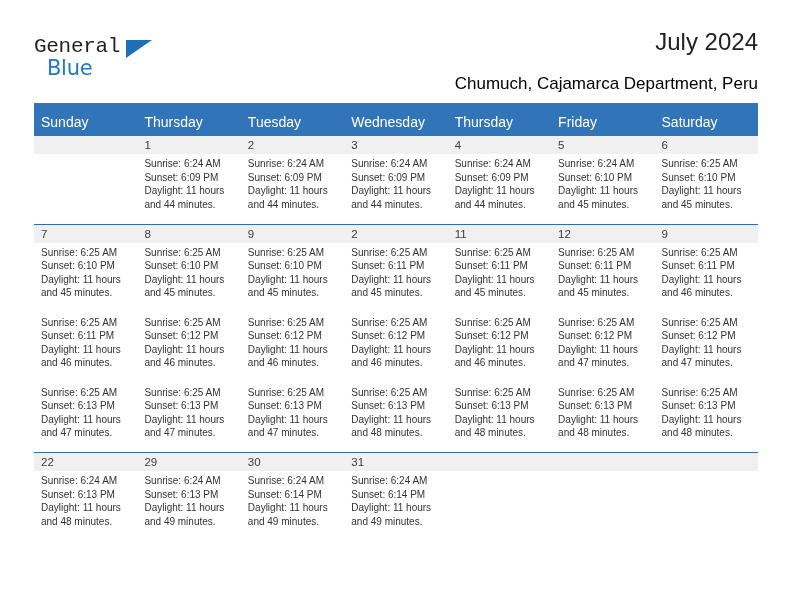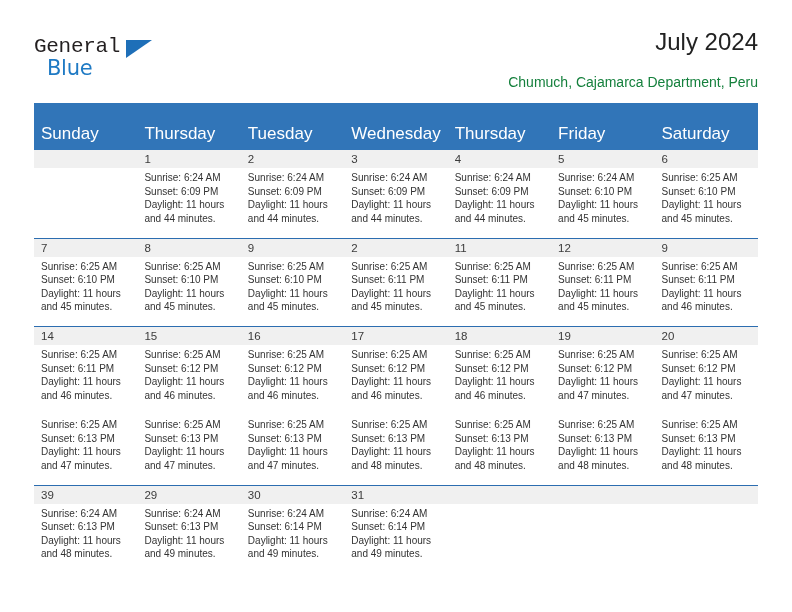--- a/index.html
+++ b/index.html
@@ -74,22 +74,22 @@
     color: #222222;
     text-align: right;
     white-space: nowrap;
     font-weight: normal;
   }
 
   .subtitle {
     position: absolute;
     right: 0;
     top: 46px;
-    font-size: 14px;
-    color: #15803d;
+    font-size: 17px;
+    color: #000000;
     text-align: left;
     white-space: nowrap;
   }
 
   
   .calendar {
     position: absolute;
     left: 34px;
     top: 103px;
     width: 724px;
@@ -97,24 +97,24 @@
 
   .cal-table {
     width: 724px;
     border-collapse: collapse;
     table-layout: fixed;
   }
 
   .cal-table th {
     background: #3175b8;
     color: #ffffff;
-    font-size: 17px;
+    font-size: 14px;
     font-weight: normal;
     text-align: left;
-    padding: 21px 0 6px 7px;
+    padding: 11px 0 6px 7px;
     height: 22px;
   }
 
   
   tr.num-row td {
     background: #f0f0f0;
     border-top: 1.6px solid #2c6db0;
     font-size: 11.5px;
     color: #3b3b3b;
     padding: 3px 0 3px 7px;
@@ -267,119 +267,110 @@
               <span class="ln">Daylight: 11 hours</span>
               <span class="ln">and 45 minutes.</span>
             </td>
             <td>
               <span class="ln">Sunrise: 6:25 AM</span>
               <span class="ln">Sunset: 6:11 PM</span>
               <span class="ln">Daylight: 11 hours</span>
               <span class="ln">and 46 minutes.</span>
             </td>
           </tr>
+          <tr class="info-row">
+            <td>
+              <span class="ln">Sunrise: 6:25 AM</span>
+              <span class="ln">Sunset: 6:11 PM</span>
+              <span class="ln">Daylight: 11 hours</span>
+              <span class="ln">and 46 minutes.</span>
+            </td>
+            <td>
+              <span class="ln">Sunrise: 6:25 AM</span>
+              <span class="ln">Sunset: 6:12 PM</span>
+              <span class="ln">Daylight: 11 hours</span>
+              <span class="ln">and 46 minutes.</span>
+            </td>
+            <td>
+              <span class="ln">Sunrise: 6:25 AM</span>
+              <span class="ln">Sunset: 6:12 PM</span>
+              <span class="ln">Daylight: 11 hours</span>
+              <span class="ln">and 46 minutes.</span>
+            </td>
+            <td>
+              <span class="ln">Sunrise: 6:25 AM</span>
+              <span class="ln">Sunset: 6:12 PM</span>
+              <span class="ln">Daylight: 11 hours</span>
+              <span class="ln">and 46 minutes.</span>
+            </td>
+            <td>
+              <span class="ln">Sunrise: 6:25 AM</span>
+              <span class="ln">Sunset: 6:12 PM</span>
+              <span class="ln">Daylight: 11 hours</span>
+              <span class="ln">and 46 minutes.</span>
+            </td>
+            <td>
+              <span class="ln">Sunrise: 6:25 AM</span>
+              <span class="ln">Sunset: 6:12 PM</span>
+              <span class="ln">Daylight: 11 hours</span>
+              <span class="ln">and 47 minutes.</span>
+            </td>
+            <td>
+              <span class="ln">Sunrise: 6:25 AM</span>
+              <span class="ln">Sunset: 6:12 PM</span>
+              <span class="ln">Daylight: 11 hours</span>
+              <span class="ln">and 47 minutes.</span>
+            </td>
+          </tr>
+          <tr class="info-row">
+            <td>
+              <span class="ln">Sunrise: 6:25 AM</span>
+              <span class="ln">Sunset: 6:13 PM</span>
+              <span class="ln">Daylight: 11 hours</span>
+              <span class="ln">and 47 minutes.</span>
+            </td>
+            <td>
+              <span class="ln">Sunrise: 6:25 AM</span>
+              <span class="ln">Sunset: 6:13 PM</span>
+              <span class="ln">Daylight: 11 hours</span>
+              <span class="ln">and 47 minutes.</span>
+            </td>
+            <td>
+              <span class="ln">Sunrise: 6:25 AM</span>
+              <span class="ln">Sunset: 6:13 PM</span>
+              <span class="ln">Daylight: 11 hours</span>
+              <span class="ln">and 47 minutes.</span>
+            </td>
+            <td>
+              <span class="ln">Sunrise: 6:25 AM</span>
+              <span class="ln">Sunset: 6:13 PM</span>
+              <span class="ln">Daylight: 11 hours</span>
+              <span class="ln">and 48 minutes.</span>
+            </td>
+            <td>
+              <span class="ln">Sunrise: 6:25 AM</span>
+              <span class="ln">Sunset: 6:13 PM</span>
+              <span class="ln">Daylight: 11 hours</span>
+              <span class="ln">and 48 minutes.</span>
+            </td>
+            <td>
+              <span class="ln">Sunrise: 6:25 AM</span>
+              <span class="ln">Sunset: 6:13 PM</span>
+              <span class="ln">Daylight: 11 hours</span>
+              <span class="ln">and 48 minutes.</span>
+            </td>
+            <td>
+              <span class="ln">Sunrise: 6:25 AM</span>
+              <span class="ln">Sunset: 6:13 PM</span>
+              <span class="ln">Daylight: 11 hours</span>
+              <span class="ln">and 48 minutes.</span>
+            </td>
+          </tr>
           <tr class="num-row">
-            <td>14</td>
-            <td>15</td>
-            <td>16</td>
-            <td>17</td>
-            <td>18</td>
-            <td>19</td>
-            <td>20</td>
-          </tr>
-          <tr class="info-row">
-            <td>
-              <span class="ln">Sunrise: 6:25 AM</span>
-              <span class="ln">Sunset: 6:11 PM</span>
-              <span class="ln">Daylight: 11 hours</span>
-              <span class="ln">and 46 minutes.</span>
-            </td>
-            <td>
-              <span class="ln">Sunrise: 6:25 AM</span>
-              <span class="ln">Sunset: 6:12 PM</span>
-              <span class="ln">Daylight: 11 hours</span>
-              <span class="ln">and 46 minutes.</span>
-            </td>
-            <td>
-              <span class="ln">Sunrise: 6:25 AM</span>
-              <span class="ln">Sunset: 6:12 PM</span>
-              <span class="ln">Daylight: 11 hours</span>
-              <span class="ln">and 46 minutes.</span>
-            </td>
-            <td>
-              <span class="ln">Sunrise: 6:25 AM</span>
-              <span class="ln">Sunset: 6:12 PM</span>
-              <span class="ln">Daylight: 11 hours</span>
-              <span class="ln">and 46 minutes.</span>
-            </td>
-            <td>
-              <span class="ln">Sunrise: 6:25 AM</span>
-              <span class="ln">Sunset: 6:12 PM</span>
-              <span class="ln">Daylight: 11 hours</span>
-              <span class="ln">and 46 minutes.</span>
-            </td>
-            <td>
-              <span class="ln">Sunrise: 6:25 AM</span>
-              <span class="ln">Sunset: 6:12 PM</span>
-              <span class="ln">Daylight: 11 hours</span>
-              <span class="ln">and 47 minutes.</span>
-            </td>
-            <td>
-              <span class="ln">Sunrise: 6:25 AM</span>
-              <span class="ln">Sunset: 6:12 PM</span>
-              <span class="ln">Daylight: 11 hours</span>
-              <span class="ln">and 47 minutes.</span>
-            </td>
-          </tr>
-          <tr class="info-row">
-            <td>
-              <span class="ln">Sunrise: 6:25 AM</span>
-              <span class="ln">Sunset: 6:13 PM</span>
-              <span class="ln">Daylight: 11 hours</span>
-              <span class="ln">and 47 minutes.</span>
-            </td>
-            <td>
-              <span class="ln">Sunrise: 6:25 AM</span>
-              <span class="ln">Sunset: 6:13 PM</span>
-              <span class="ln">Daylight: 11 hours</span>
-              <span class="ln">and 47 minutes.</span>
-            </td>
-            <td>
-              <span class="ln">Sunrise: 6:25 AM</span>
-              <span class="ln">Sunset: 6:13 PM</span>
-              <span class="ln">Daylight: 11 hours</span>
-              <span class="ln">and 47 minutes.</span>
-            </td>
-            <td>
-              <span class="ln">Sunrise: 6:25 AM</span>
-              <span class="ln">Sunset: 6:13 PM</span>
-              <span class="ln">Daylight: 11 hours</span>
-              <span class="ln">and 48 minutes.</span>
-            </td>
-            <td>
-              <span class="ln">Sunrise: 6:25 AM</span>
-              <span class="ln">Sunset: 6:13 PM</span>
-              <span class="ln">Daylight: 11 hours</span>
-              <span class="ln">and 48 minutes.</span>
-            </td>
-            <td>
-              <span class="ln">Sunrise: 6:25 AM</span>
-              <span class="ln">Sunset: 6:13 PM</span>
-              <span class="ln">Daylight: 11 hours</span>
-              <span class="ln">and 48 minutes.</span>
-            </td>
-            <td>
-              <span class="ln">Sunrise: 6:25 AM</span>
-              <span class="ln">Sunset: 6:13 PM</span>
-              <span class="ln">Daylight: 11 hours</span>
-              <span class="ln">and 48 minutes.</span>
-            </td>
-          </tr>
-          <tr class="num-row">
-            <td>39</td>
+            <td>22</td>
             <td>29</td>
             <td>30</td>
             <td>31</td>
             <td></td>
             <td></td>
             <td></td>
           </tr>
           <tr class="info-row">
             <td>
               <span class="ln">Sunrise: 6:24 AM</span>

